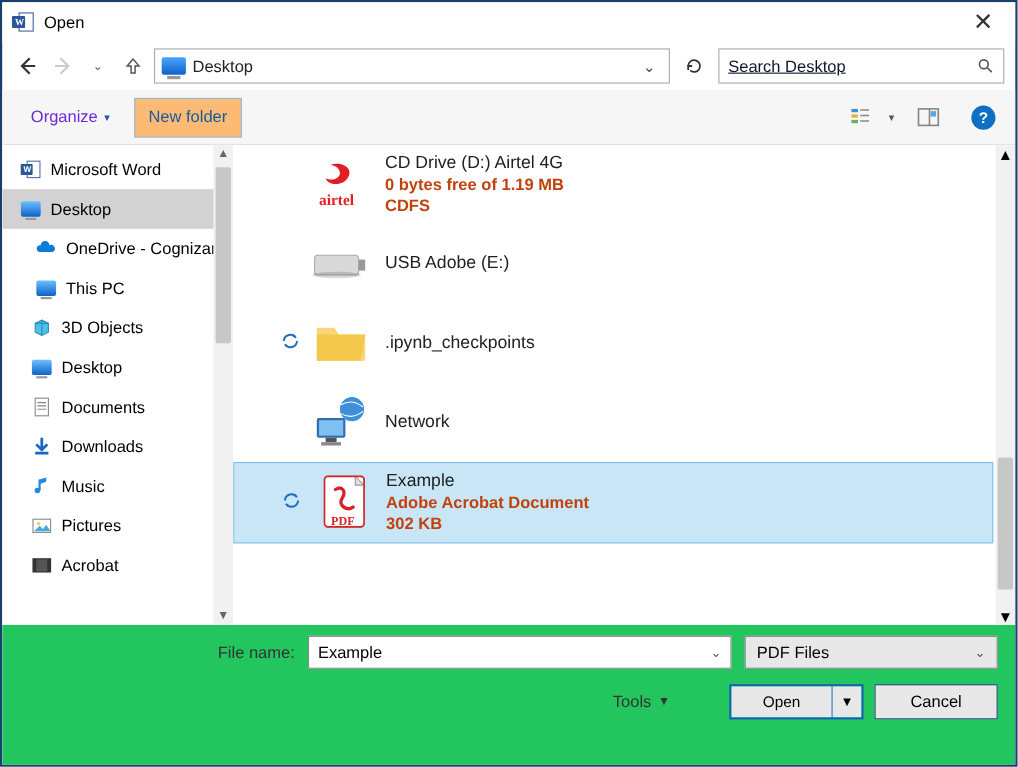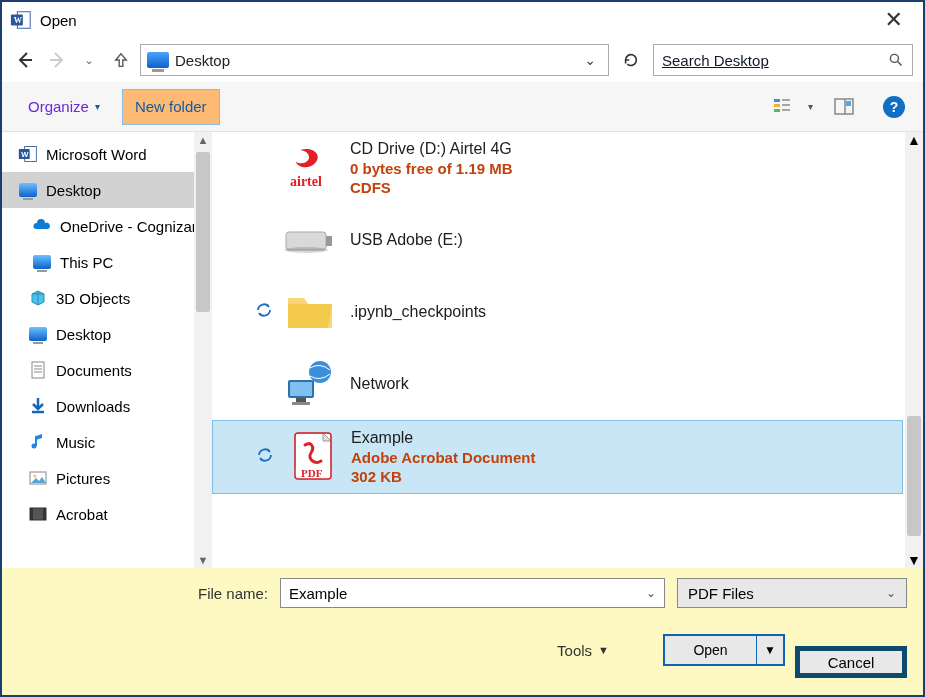--- a/index.html
+++ b/index.html
@@ -214,21 +214,21 @@
   .file-row .bigicon {
     width: 60px; height: 56px;
     display: flex; align-items: center; justify-content: flex-end;
     margin-right: 14px;
   }
   .file-row .meta { display: flex; flex-direction: column; gap: 2px; }
   .file-row .name { font-size: 16px; color: #202020; }
   .file-row .sub  { font-size: 15px; color: #c2410c; font-weight: bold; }
 
   .footer {
-    background: #fef9c3;
+    background: #22c55e;
     padding: 10px 16px 16px 16px;
     height: 129px;
   }
   .fn-row {
     display: flex; align-items: center; gap: 12px;
     margin-bottom: 14px;
   }
   .fn-label { width: 250px; text-align: right; font-size: 15px; color: #333; }
   .fn-input {
     flex: 1; height: 30px;
@@ -250,26 +250,25 @@
     position: relative;
   }
   .filter .dd { position: absolute; right: 10px; color: #555; font-size: 12px;}
   .btn-row {
     display: flex; justify-content: flex-end; align-items: center; gap: 10px;
   }
   .tools { font-size: 15px; color: #333; margin-right: 44px; display: flex; align-items: center; gap: 6px;}
   .winbtn {
     height: 32px;
     width: 112px;
-    border: 5px solid #0c4a6e;
+    border: 1px solid #0c4a6e;
     background: #e8e8e8;
     font-size: 15px;
     display: flex; align-items: center; justify-content: center;
     cursor: pointer;
-    margin-top: 24px;
   }
   .splitbtn {
     display: flex;
     height: 32px;
     border: 2px solid #0f63b7;
   }
   .splitbtn .main {
     width: 92px;
     background: #e8e8e8;
     display: flex; align-items: center; justify-content: center;

